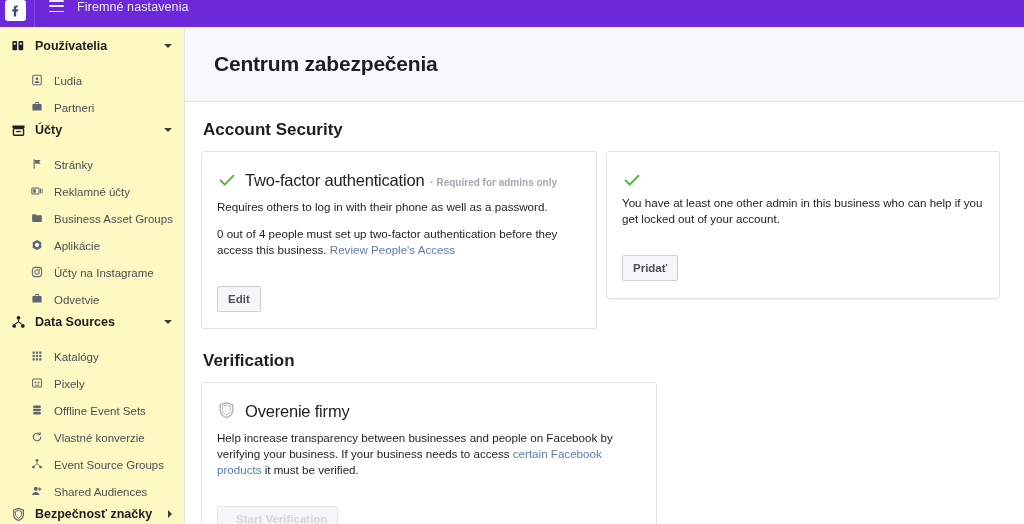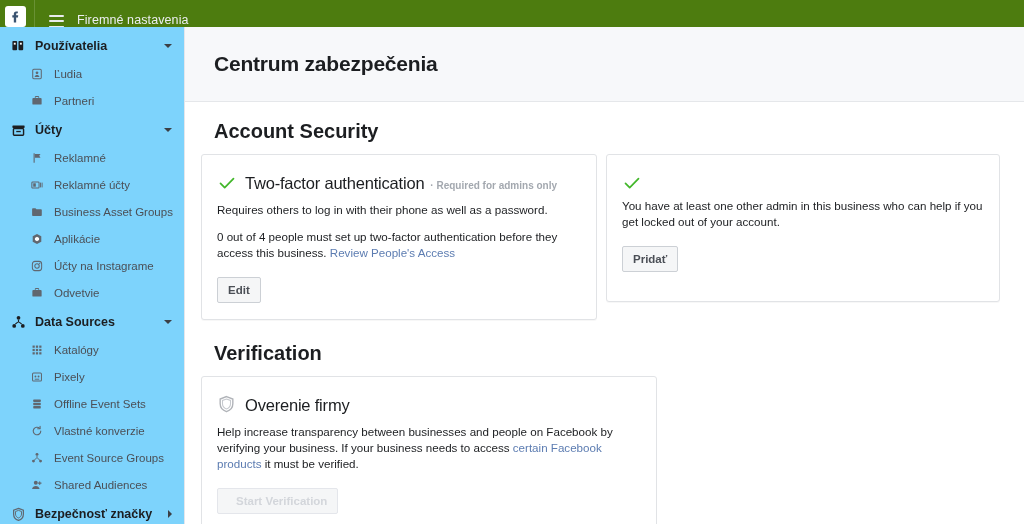--- a/index.html
+++ b/index.html
@@ -8,23 +8,23 @@
     overflow: hidden;
     background: #ffffff;
     font-family: "Liberation Sans", sans-serif;
     color: #1c1e21;
     -webkit-font-smoothing: antialiased;
   }
 
   
   .topbar {
     height: 27px;
-    background: #4d7c0f;
+    background: #6d28d9;
     display: flex;
-    align-items: flex-end;
+    align-items: flex-start;
     position: relative;
   }
   .fb-logo {
     width: 21px; height: 21px;
     margin-left: 5px;
     background: #ffffff;
     border-radius: 3px;
     display: flex; align-items: center; justify-content: center;
     flex: none;
   }
@@ -49,21 +49,21 @@
     white-space: nowrap;
   }
 
   
   .shell { display: flex; height: 497px; }
 
   
   .sidebar {
     width: 185px;
     flex: none;
-    background: #7dd3fc;
+    background: #fef9c3;
     border-right: 1px solid #e4e6eb;
     padding-top: 5px;
     overflow: hidden;
     position: relative;
   }
   .nav-group-header {
     display: flex; align-items: center;
     height: 28px;
     padding: 0 10px 0 10px;
     cursor: pointer;
@@ -90,21 +90,21 @@
     border-right: 4px solid transparent;
     border-top: 4.5px solid #3b3f45;
   }
   .caret.right {
     border-left: 4.5px solid #3b3f45;
     border-right: 0;
     border-top: 4px solid transparent;
     border-bottom: 4px solid transparent;
   }
   .nav-item {
-    display: flex; align-items: center;
+    display: flex; align-items: flex-end;
     height: 27px;
     padding-left: 30px;
     cursor: pointer;
   }
   .nav-item .i-icon {
     width: 14px; height: 14px;
     flex: none;
     display: flex; align-items: center; justify-content: center;
     color: #606770;
     margin-right: 10px;
@@ -126,24 +126,24 @@
     padding-left: 29px;
   }
   .page-title {
     font-size: 21px;
     font-weight: bold;
     color: #1c1e21;
     letter-spacing: -.2px;
   }
   .content { padding: 18px 24px 0 16px; }
   .section-title {
-    font-size: 20px;
+    font-size: 17px;
     font-weight: bold;
     color: #1c1e21;
-    margin: 0 0 11px 12px;
+    margin: 0 0 11px 1px;
     padding-left: 1px;
   }
   .card-row { display: flex; gap: 9px; align-items: flex-start; }
 
   .card {
     background: #ffffff;
     border: 1px solid #e1e3e6;
     border-radius: 3px;
     box-shadow: 0 1px 1px rgba(0,0,0,0.035);
     padding: 15px 16px 16px 15px;
@@ -179,21 +179,21 @@
     font-size: 11.6px;
     line-height: 16px;
     color: #1c1e21;
   }
   .card-body p { margin: 0 0 11px 0; }
   .card-body p:last-of-type { margin-bottom: 0; }
   .lnk { color: #5c7cb1; text-decoration: none; cursor: pointer; margin-top: 8px; }
 
   .btn {
     display: inline-block;
-    margin-top: 16px;
+    margin-top: 28px;
     padding: 5px 10px 5px 10px;
     font-size: 11.5px;
     font-weight: bold;
     color: #4b4f56;
     background: #f5f6f7;
     border: 1px solid #ccd0d5;
     border-radius: 2px;
     cursor: pointer;
     line-height: 14px;
     text-align: center;
@@ -275,21 +275,21 @@
       <span class="g-label">Účty</span>
       <span class="caret"></span>
     </div>
     <div class="nav-item">
       <span class="i-icon">
         <svg width="12" height="12" viewBox="0 0 14 14" aria-hidden="true">
           <rect x="3" y="1.5" width="1.3" height="11" fill="#606770"></rect>
           <path d="M4.5 2.2h6.6l-1.5 2.3 1.5 2.3H4.5z" fill="#606770"></path>
         </svg>
       </span>
-      <span class="i-label">Reklamné</span>
+      <span class="i-label">Stránky</span>
     </div>
     <div class="nav-item">
       <span class="i-icon">
         <svg width="12" height="12" viewBox="0 0 14 14" aria-hidden="true">
           <rect x="1" y="3.4" width="8.4" height="7.2" rx="1" fill="none" stroke="#606770" stroke-width="1.2"></rect>
           <rect x="2.6" y="5" width="3" height="4" fill="#606770"></rect>
           <rect x="10.6" y="4.2" width="1.1" height="5.6" fill="#606770"></rect>
           <rect x="12.4" y="4.2" width="1.1" height="5.6" fill="#606770"></rect>
         </svg>
       </span>

